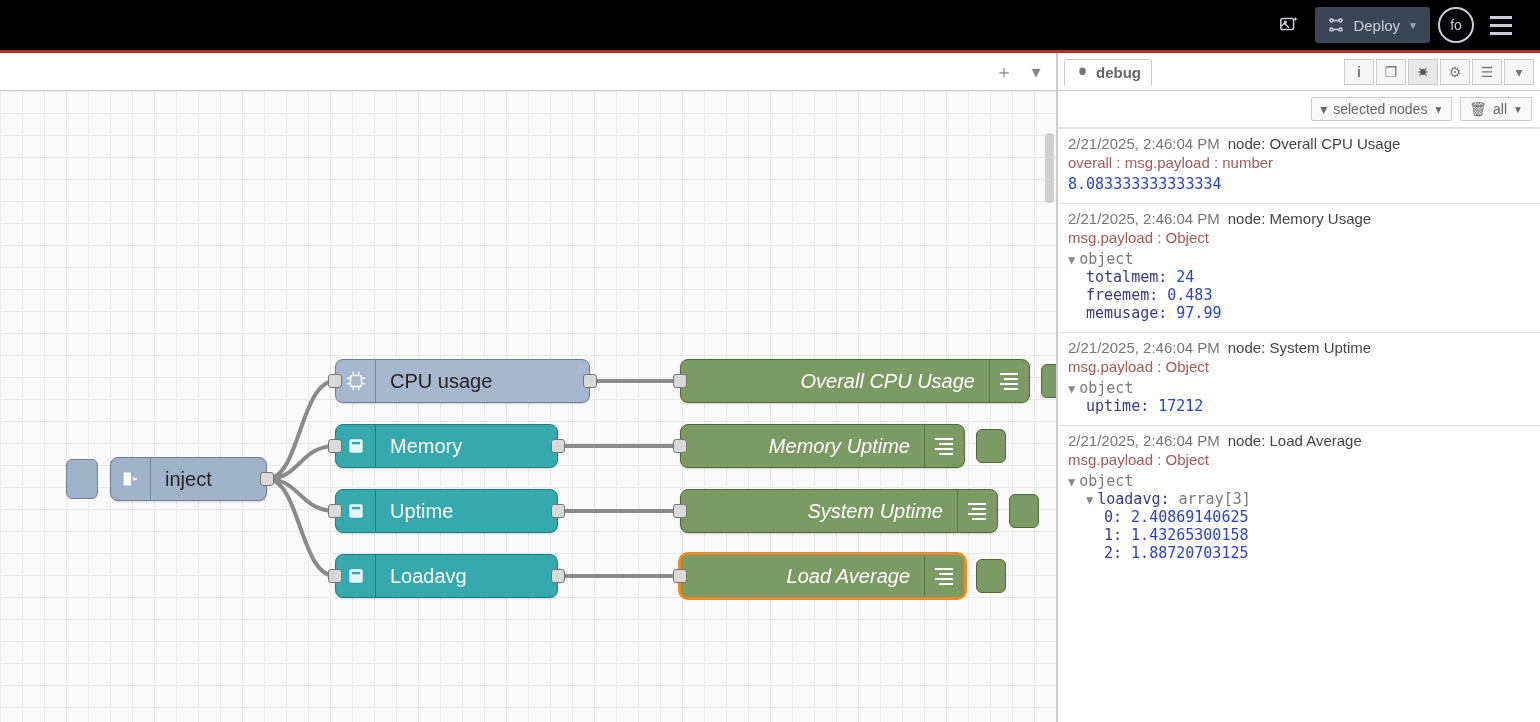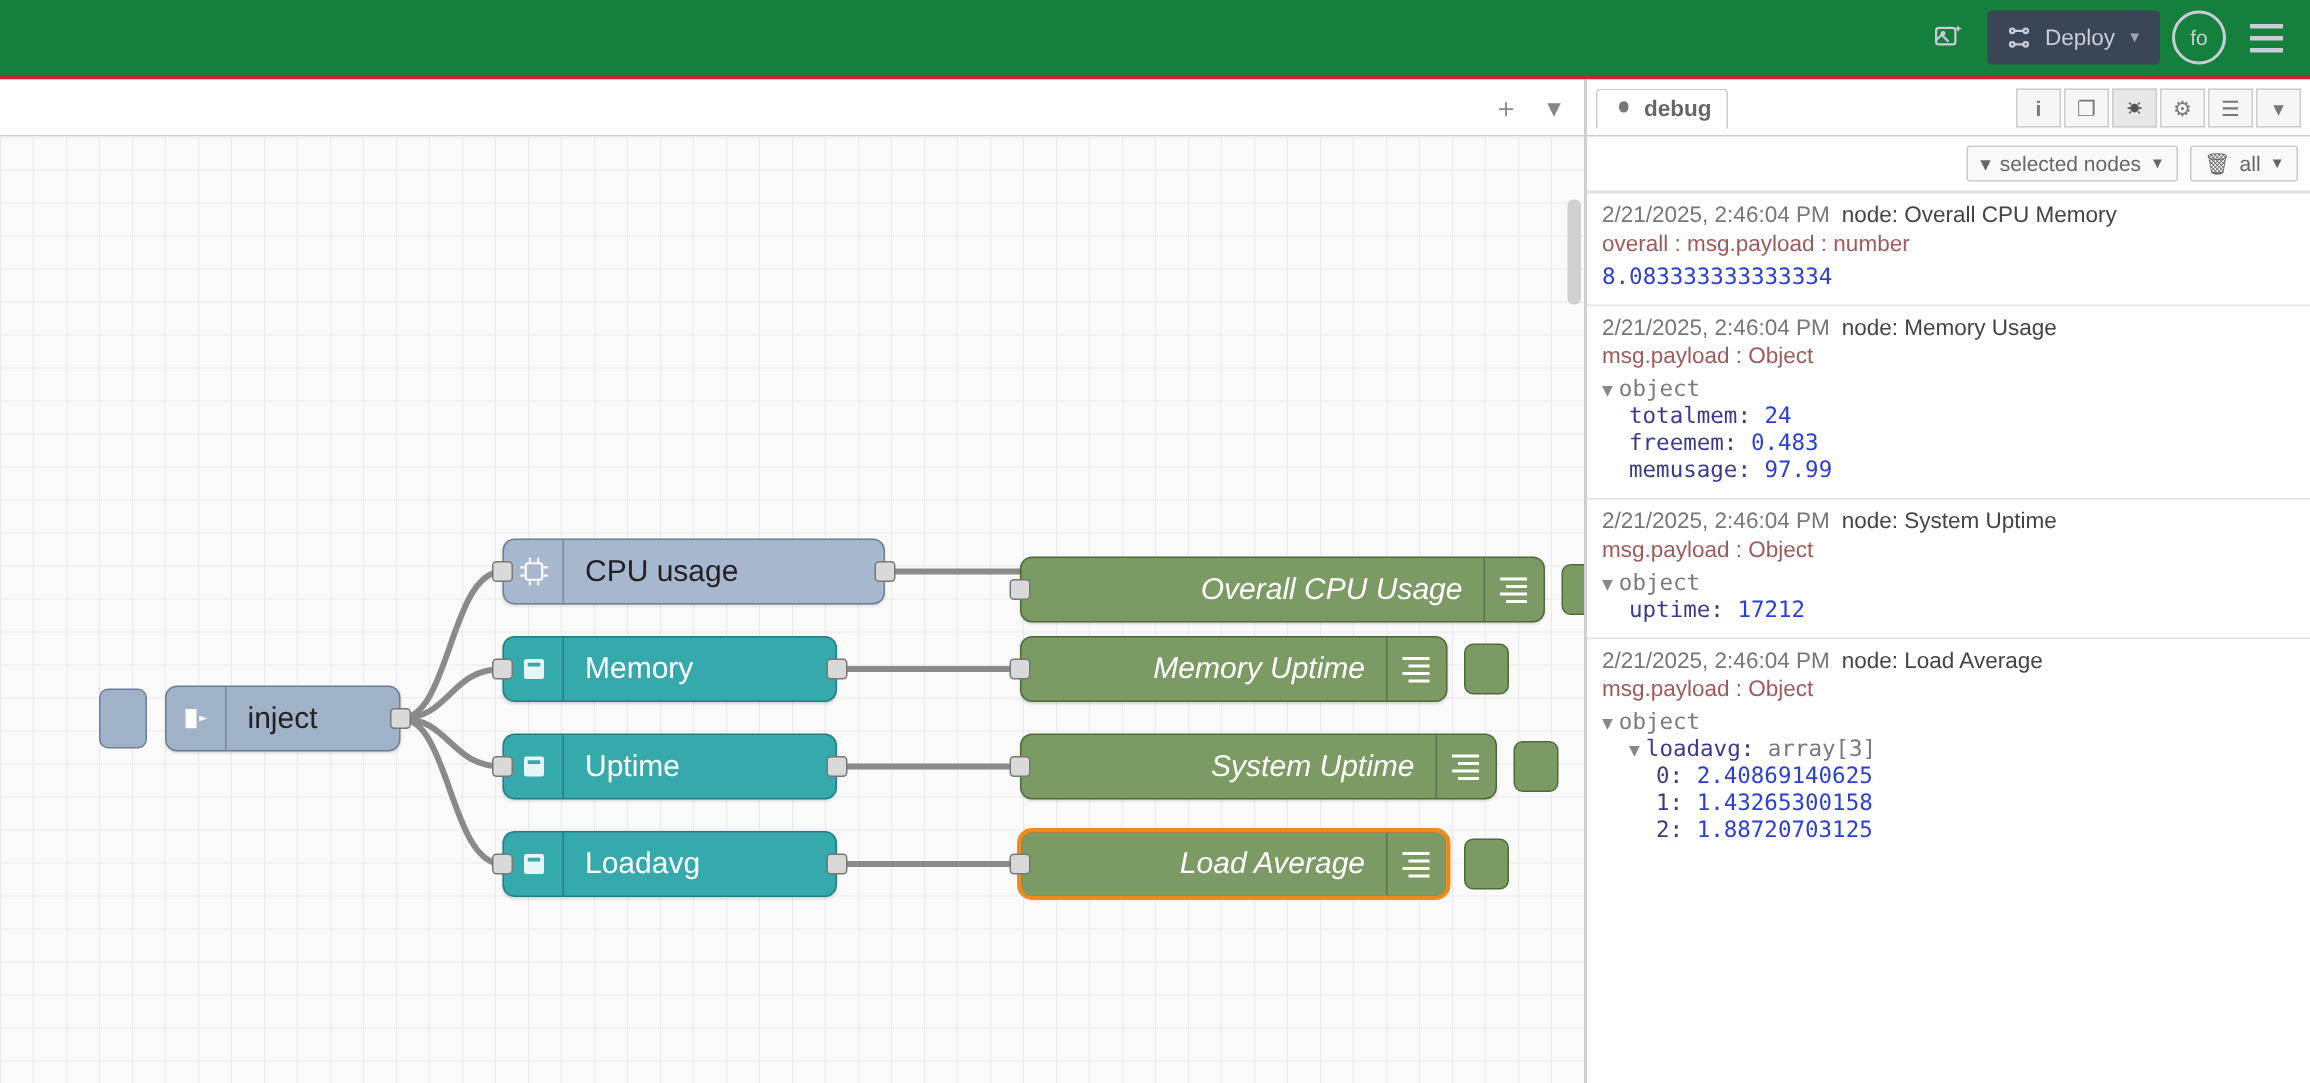--- a/index.html
+++ b/index.html
@@ -2,25 +2,25 @@
 <html><head>
 <meta charset="utf-8">
 <style>
   * { box-sizing: border-box; margin: 0; padding: 0; }
   html, body { width: 100%; height: 100%; font-family: -apple-system, BlinkMacSystemFont, "Segoe UI", Helvetica, Arial, sans-serif; }
   body { background: #fff; }
 
   
   .topbar {
     height: 50px;
-    background: #15803d;
+    background: #000000;
     display: flex;
     align-items: center;
     justify-content: flex-end;
-    padding: 0 10px;
+    padding: 0 20px;
     gap: 8px;
   }
   .topbar .icon-btn {
     width: 36px; height: 36px;
     display: flex; align-items: center; justify-content: center;
     color: #c9ced6; cursor: pointer;
     border-radius: 3px;
   }
   .deploy-btn {
     height: 36px;
@@ -295,21 +295,21 @@
           <div class="icon-slot">
             <svg width="20" height="20" viewBox="0 0 24 24" fill="#e8f5f5">
                 <rect x="4" y="4" width="16" height="16" rx="2"></rect>
                 <rect x="7" y="7" width="10" height="3" fill="#35a9ac"></rect>
               </svg>
           </div>
           <div class="label">Loadavg</div>
           <div class="port out"></div>
         </div>
 
-        <div class="node debugn" style="left:680px; top:280px; width:350px;">
+        <div class="node debugn" style="left:680px; top:268px; width:350px;">
           <div class="port in"></div>
           <div class="label right">Overall CPU Usage</div>
           <div class="icon-slot right">
               <div class="lines-ico">
                 <span></span>
                 <span></span>
                 <span></span>
                 <span></span>
               </div>
             </div>
@@ -398,21 +398,21 @@
         <span>all</span>
         <span style="font-size:10px;">▼</span>
       </div>
     </div>
 
     <div class="debug-list">
 
       <div class="msg">
         <div class="hdr">
           <span class="ts">2/21/2025, 2:46:04 PM</span>
-          <span class="nodename">node: Overall CPU Memory</span>
+          <span class="nodename">node: Overall CPU Usage</span>
         </div>
         <div class="meta">overall : msg.payload : number</div>
         <div class="val mono"><span class="num">8.083333333333334</span></div>
       </div>
 
       <div class="msg">
         <div class="hdr">
           <span class="ts">2/21/2025, 2:46:04 PM</span>
           <span class="nodename">node: Memory Usage</span>
         </div>

